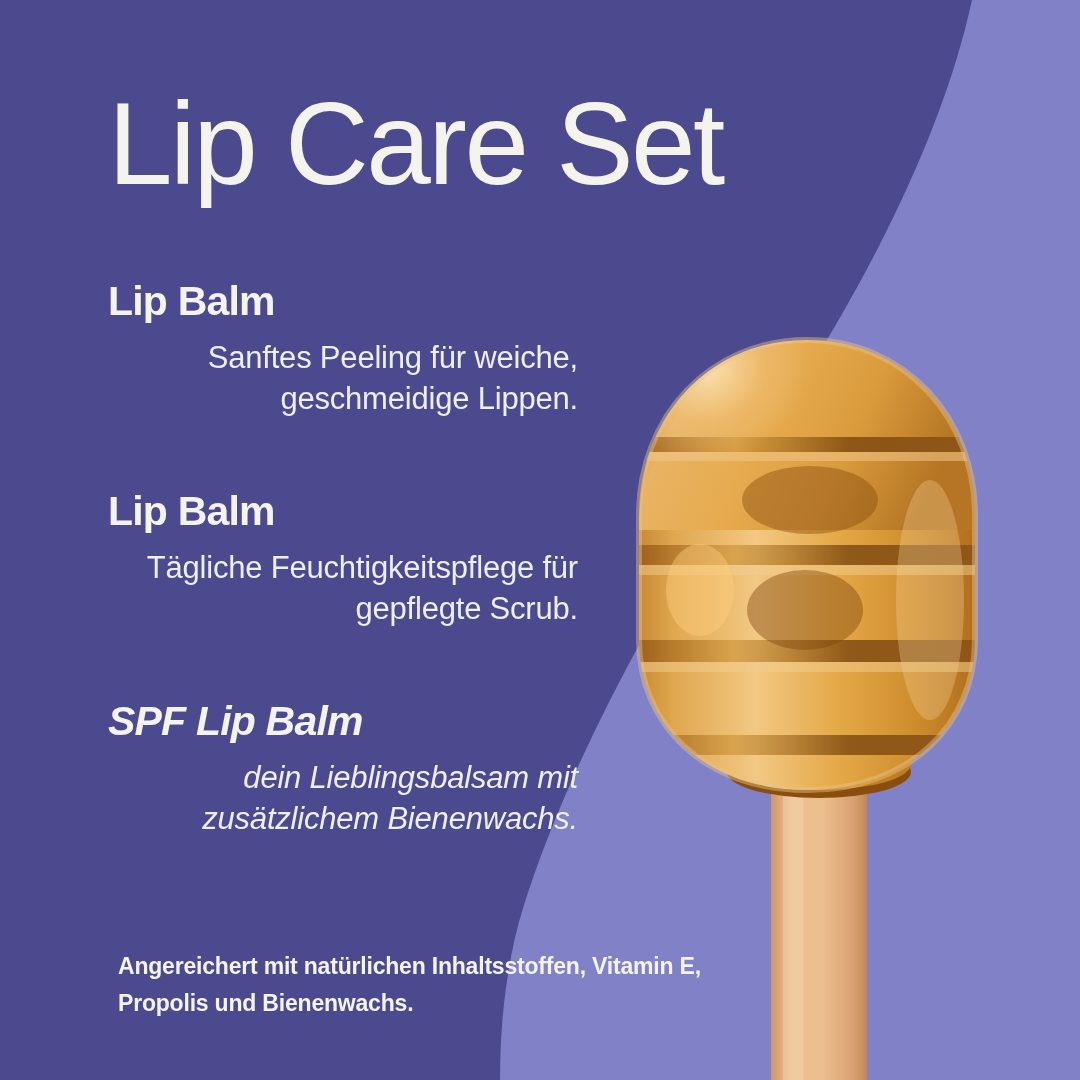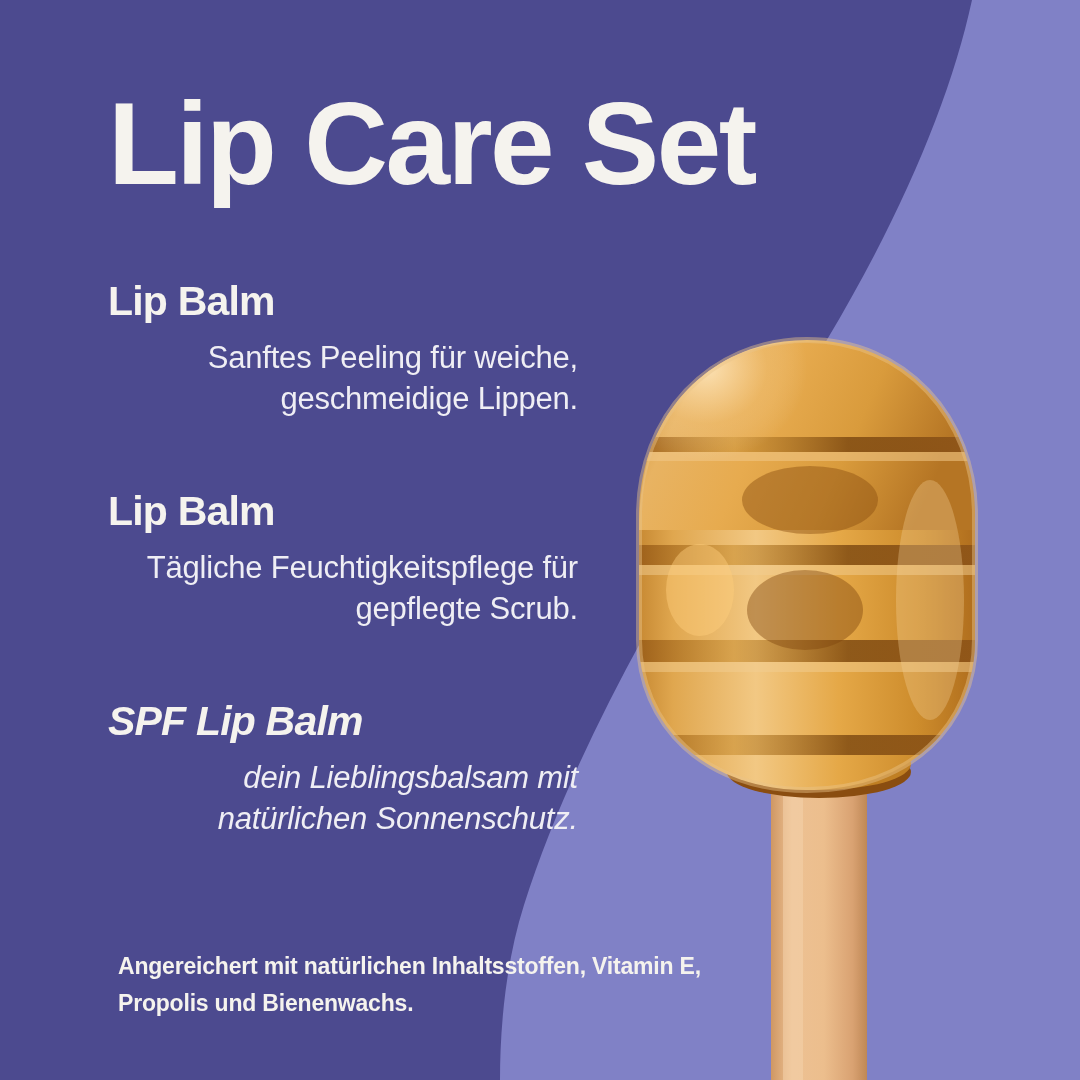--- a/index.html
+++ b/index.html
@@ -32,21 +32,21 @@
     position:absolute;
     left:108px;top:0;
     width:660px;height:1080px;
   }
   .title{
     position:absolute;
     left:0;top:86px;
     margin:0;
     font-size:116px;
     line-height:1.0;
-    font-weight:bold;
+    font-weight:normal;
     letter-spacing:-2.5px;
     color:#f5f3ee;
     white-space:nowrap;
   }
   .section{position:absolute;left:0;width:560px;}
   .s1{top:280px;}
   .s2{top:490px;}
   .s3{top:700px;font-style:italic;}
   .sec-title{
     margin:0 0 14px 0;
@@ -184,19 +184,19 @@
       <p class="sec-desc">Sanftes Peeling für weiche, geschmeidige Lippen.</p>
     </div>
 
     <div class="section s2">
       <h2 class="sec-title">Lip Balm</h2>
       <p class="sec-desc">Tägliche Feuchtigkeitspflege für gepflegte Scrub.</p>
     </div>
 
     <div class="section s3">
       <h2 class="sec-title">SPF Lip Balm</h2>
-      <p class="sec-desc">dein Lieblingsbalsam mit natürlichen Sonnenschutz.</p>
+      <p class="sec-desc">dein Lieblingsbalsam mit zusätzlichem Bienenwachs.</p>
     </div>
 
     <p class="footnote">Angereichert mit natürlichen Inhaltsstoffen, Vitamin E, Propolis und Bienenwachs.</p>
 
   </div>
 </div>
 
 </body></html>

